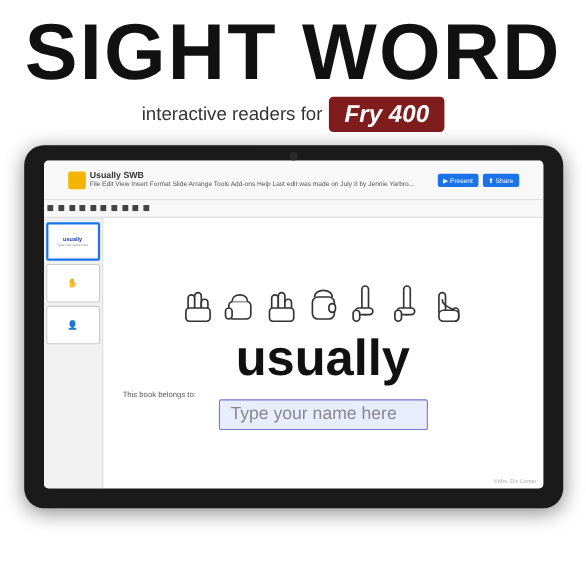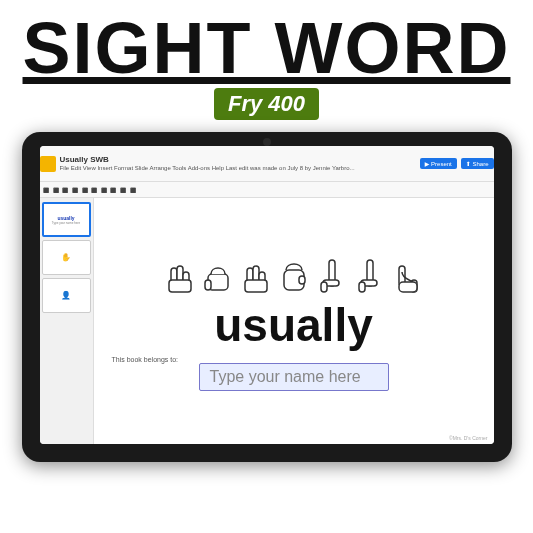--- a/index.html
+++ b/index.html
@@ -20,21 +20,20 @@
       text-align: center;
     }
 
     .sight-word-title {
       font-size: 72px;
       font-weight: 900;
       color: #111111;
       line-height: 1;
       letter-spacing: 2px;
       font-family: Arial Black, Arial, sans-serif;
-      text-decoration: underline;
     }
 
     .subtitle-row {
       display: flex;
       align-items: center;
       justify-content: center;
       gap: 6px;
       margin-top: 4px;
       flex-wrap: nowrap;
     }
@@ -49,21 +48,21 @@
       text-underline-offset: 3px;
     }
 
     .interactive-text {
       font-size: 17px;
       color: #333;
       font-family: Arial, sans-serif;
     }
 
     .fry-badge {
-      background: #4d7c0f;
+      background: #7f1d1d;
       color: #ffffff;
       font-size: 22px;
       font-weight: 900;
       font-style: italic;
       padding: 3px 14px;
       border-radius: 4px;
       font-family: Arial Black, Arial, sans-serif;
     }
 
     
@@ -107,21 +106,21 @@
       display: flex;
       flex-direction: column;
     }
 
     
     .slides-topbar {
       background: #f8f8f8;
       height: 36px;
       display: flex;
       align-items: center;
-      padding: 0 0;
+      padding: 0 22px;
       border-bottom: 1px solid #ddd;
       gap: 4px;
       flex-shrink: 0;
     }
 
     .slides-icon {
       width: 16px;
       height: 16px;
       background: #f4b400;
       border-radius: 2px;
@@ -312,20 +311,21 @@
       color: #aaa;
     }
 
   </style>
 </head>
 <body>
 
 <div class="header">
   <div class="sight-word-title">SIGHT WORD</div>
   <div class="subtitle-row">
+    <span class="interactive-text">interactive readers for</span>
     <span class="fry-badge">Fry 400</span>
   </div>
 </div>
 
 <div class="tablet-wrapper">
   <div class="tablet">
     <div class="tablet-screen">
 
       <div class="slides-topbar">
         <div class="slides-icon"></div>

